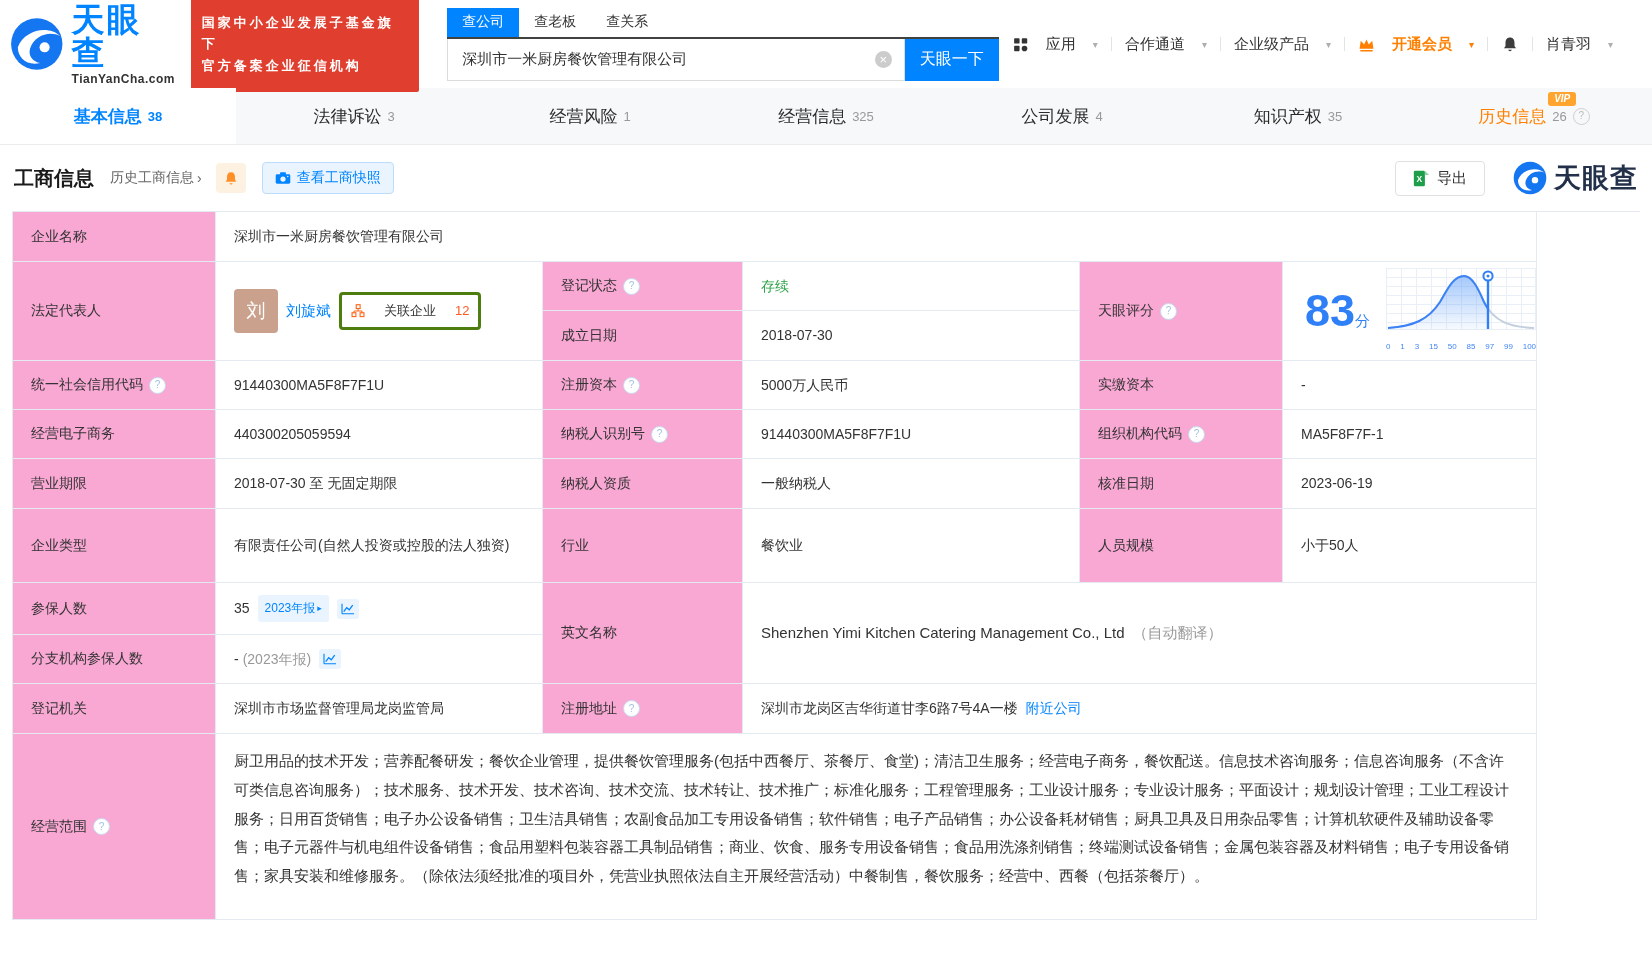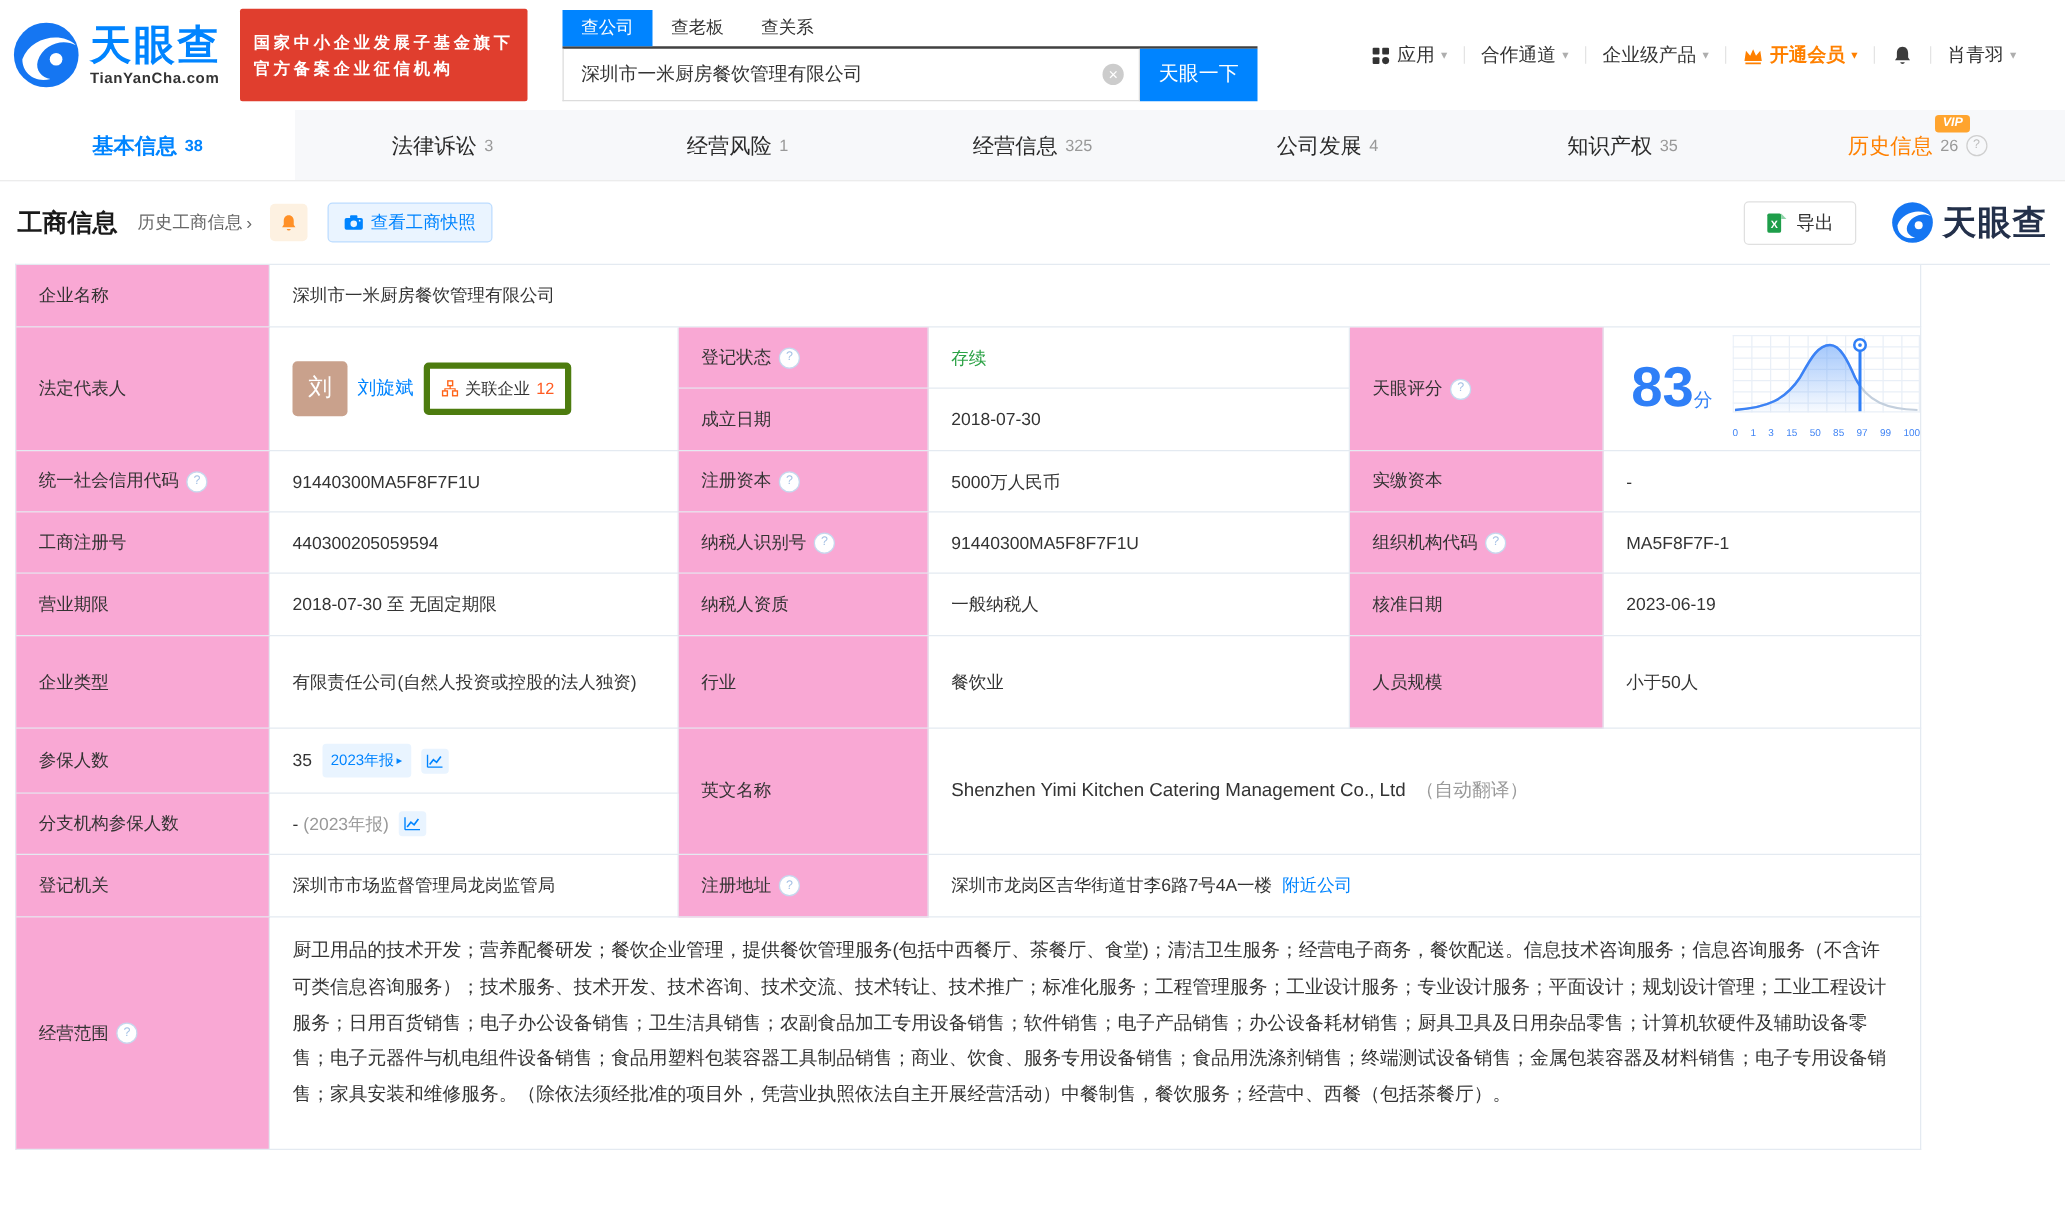--- a/index.html
+++ b/index.html
@@ -18,21 +18,21 @@
   .search-tab{font-size:14px;padding:5px 15px 6px;color:#333;cursor:pointer}
   .search-tab.active{background:#0084ff;color:#fff}
   .search-box{display:flex;height:42px}
   .search-field{flex:1;border:1px solid #dcdcdc;border-top:none;display:flex;align-items:center;
                 padding:0 12px;box-sizing:border-box}
   .search-field input{border:none;outline:none;flex:1;font-size:15px;color:#333;font-family:inherit;background:transparent}
   .clear-btn{width:17px;height:17px;border-radius:50%;background:#ccc;color:#fff;font-size:13px;
              display:flex;align-items:center;justify-content:center;cursor:pointer;line-height:1}
   .go-btn{width:94px;background:#0084ff;color:#fff;font-size:16px;border:none;cursor:pointer}
   .nav{margin-left:auto;display:flex;align-items:center}
-  .nav-item{display:flex;align-items:center;gap:5px;font-size:15px;color:#333;padding:0 13px;cursor:pointer;white-space:nowrap}
+  .nav-item{display:flex;align-items:center;gap:17px;font-size:15px;color:#333;padding:0 13px;cursor:pointer;white-space:nowrap}
   .nav-item.orange{color:#ff8000;font-weight:bold}
   .caret{color:#aeaeae;font-size:10px}
   .nav-sep{width:1px;height:14px;background:#e4e4e4}
 
   
   .tabbar{display:flex;height:56px;background:#f7f8fa;border-bottom:1px solid #ececec}
   .ptab{flex:1;display:flex;align-items:center;justify-content:center;gap:6px;font-size:17px;
         color:#2a2a2a;cursor:pointer;position:relative}
   .ptab .cnt{font-size:13px;color:#999}
   .ptab.active{background:#fff;color:#0084ff;font-weight:bold}
@@ -66,21 +66,21 @@
              grid-template-rows:50px 49px 50px 49px 49px 50px 74px 52px 49px 50px 186px}
   .cell{border-right:1px solid #e4eaf1;border-bottom:1px solid #e4eaf1;display:flex;
         align-items:center;padding:0 18px;box-sizing:border-box;min-width:0;gap:6px}
   .lbl{background:#f9a8d4;color:#333}
   .val{color:#333;gap:8px;line-height:1.75}
   .link{color:#0084ff;cursor:pointer}
   .green{color:#2ba245}
   .muted{color:#999}
   .avatar{width:44px;height:44px;border-radius:4px;background:#c9a18c;color:#fff;font-size:19px;
           display:flex;align-items:center;justify-content:center;flex:none;cursor:pointer}
-  .rel-badge{display:flex;align-items:center;gap:5px;border:5px solid #4d7c0f;border-radius:4px;
+  .rel-badge{display:flex;align-items:center;gap:19px;border:3px solid #4d7c0f;border-radius:4px;
              padding:5px 9px;font-size:13px;color:#333;background:#fff;cursor:pointer;white-space:nowrap}
   .rel-badge .num{color:#ff5b22}
   .chip{background:#e9f4ff;color:#0084ff;font-size:12px;border-radius:3px;padding:3px 7px;
         display:inline-flex;align-items:center;gap:2px;cursor:pointer;white-space:nowrap}
   .icon-chip{background:#e9f4ff;border-radius:3px;width:22px;height:20px;display:flex;
              align-items:center;justify-content:center;cursor:pointer;flex:none}
   .scope-val{align-items:flex-start;padding:13px 24px 0 18px;font-size:15px;line-height:1.92;display:block}
   .score-cell{gap:16px;padding-left:22px}
   .score-num{color:#2f7ff7;font-size:45px;font-weight:800;line-height:1}
   .score-unit{color:#2f7ff7;font-size:15px}
@@ -322,21 +322,21 @@
   </div>
   <div class="cell val" style="grid-area:4/2/5/3">91440300MA5F8F7F1U</div>
   <div class="cell lbl" style="grid-area:4/3/5/4">
     <span>注册资本</span>
     <span class="q-icon">?</span>
   </div>
   <div class="cell val" style="grid-area:4/4/5/5">5000万人民币</div>
   <div class="cell lbl" style="grid-area:4/5/5/6">实缴资本</div>
   <div class="cell val" style="grid-area:4/6/5/7">-</div>
 
-  <div class="cell lbl" style="grid-area:5/1/6/2">工商注册号</div>
+  <div class="cell lbl" style="grid-area:5/1/6/2">经营电子商务</div>
   <div class="cell val" style="grid-area:5/2/6/3">440300205059594</div>
   <div class="cell lbl" style="grid-area:5/3/6/4">
     <span>纳税人识别号</span>
     <span class="q-icon">?</span>
   </div>
   <div class="cell val" style="grid-area:5/4/6/5">91440300MA5F8F7F1U</div>
   <div class="cell lbl" style="grid-area:5/5/6/6">
     <span>组织机构代码</span>
     <span class="q-icon">?</span>
   </div>

